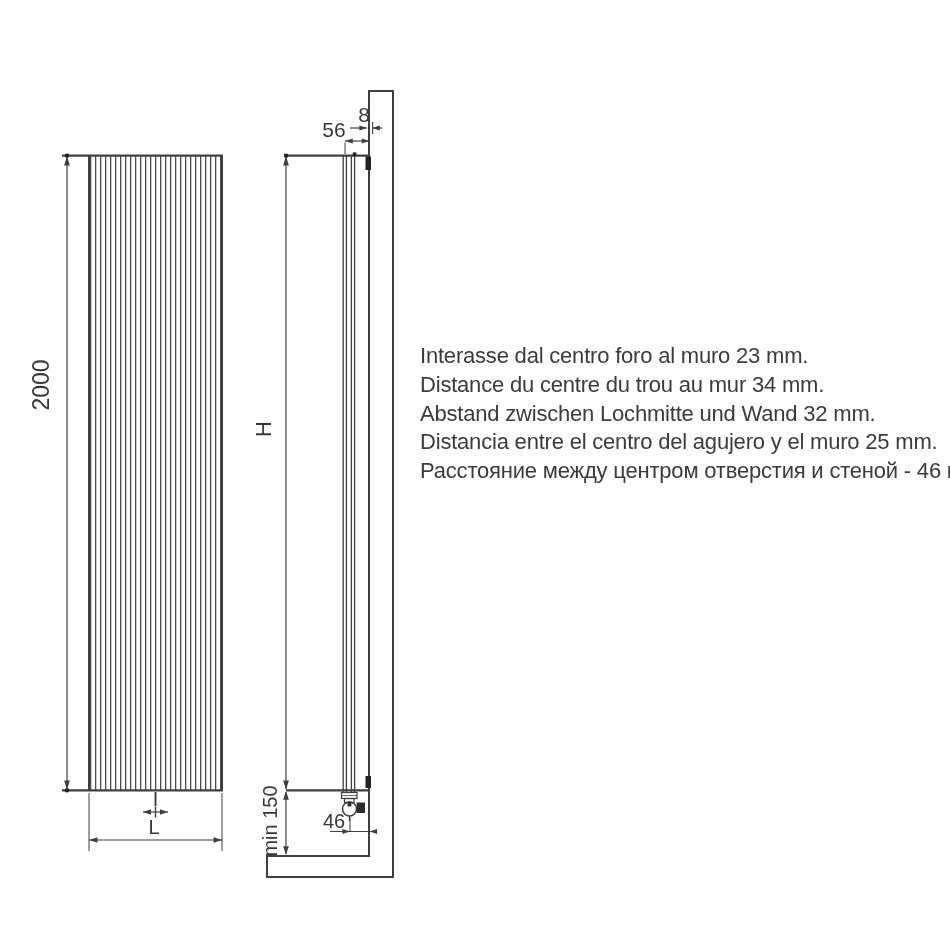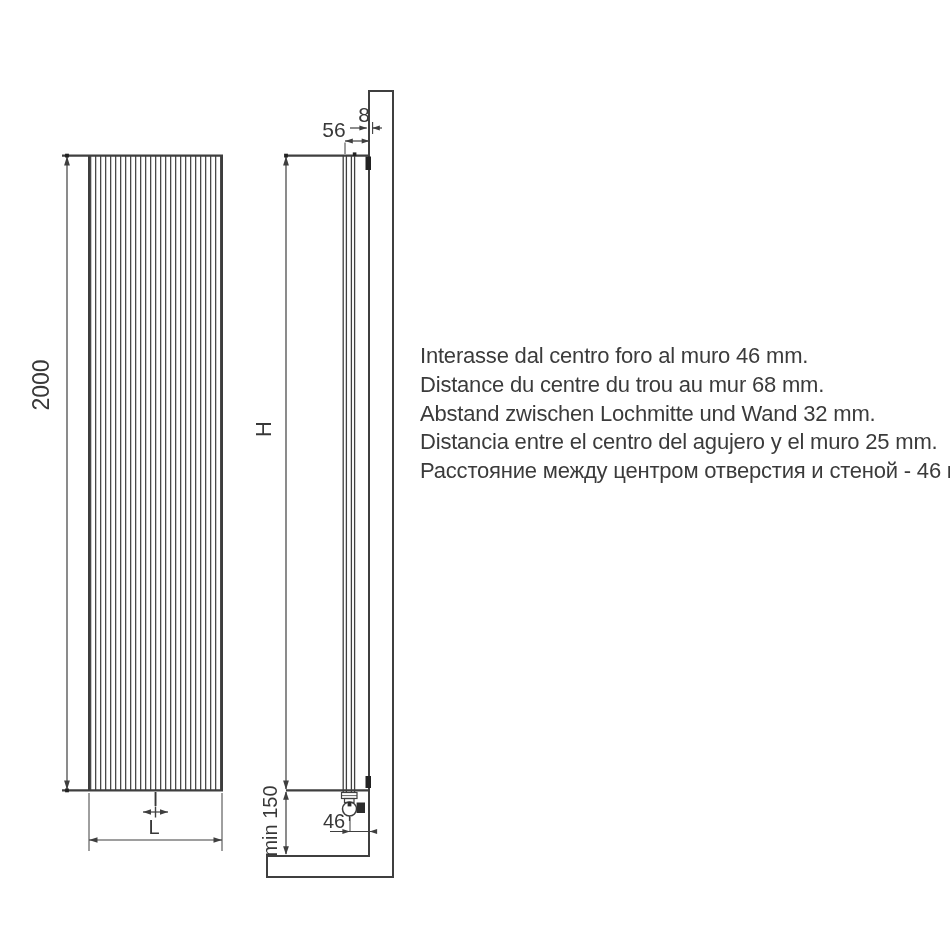--- a/index.html
+++ b/index.html
@@ -132,20 +132,20 @@
         <line x1="350" y1="817" x2="350" y2="831.5" stroke-width="1"></line>
         <line x1="330" y1="831.5" x2="377" y2="831.5" stroke-width="1.2"></line>
         <polygon points="350,831.5 342.4,828.9 342.4,834.1" fill="#3f3f3f"></polygon>
         <polygon points="369.5,831.5 377.1,828.9 377.1,834.1" fill="#3f3f3f"></polygon>
         <text x="334" y="827.5" text-anchor="middle" font-size="20">46</text>
       </g>
     </g>
   </svg>
 
   <div class="notes">
-    <div>Interasse dal centro foro al muro 46 mm.</div>
-    <div>Distance du centre du trou au mur 68 mm.</div>
+    <div>Interasse dal centro foro al muro 23 mm.</div>
+    <div>Distance du centre du trou au mur 34 mm.</div>
     <div>Abstand zwischen Lochmitte und Wand 32 mm.</div>
     <div>Distancia entre el centro del agujero y el muro 25 mm.</div>
     <div>Расстояние между центром отверстия и стеной - 46 мм.</div>
   </div>
 
 </div>
 
 </body></html>

